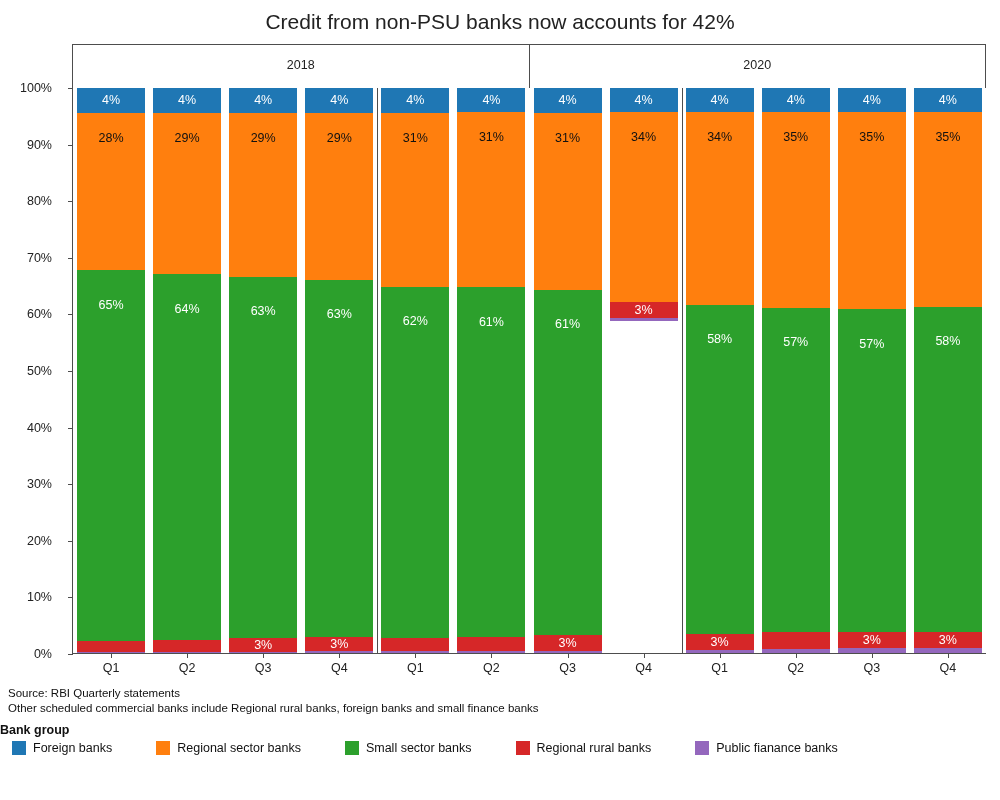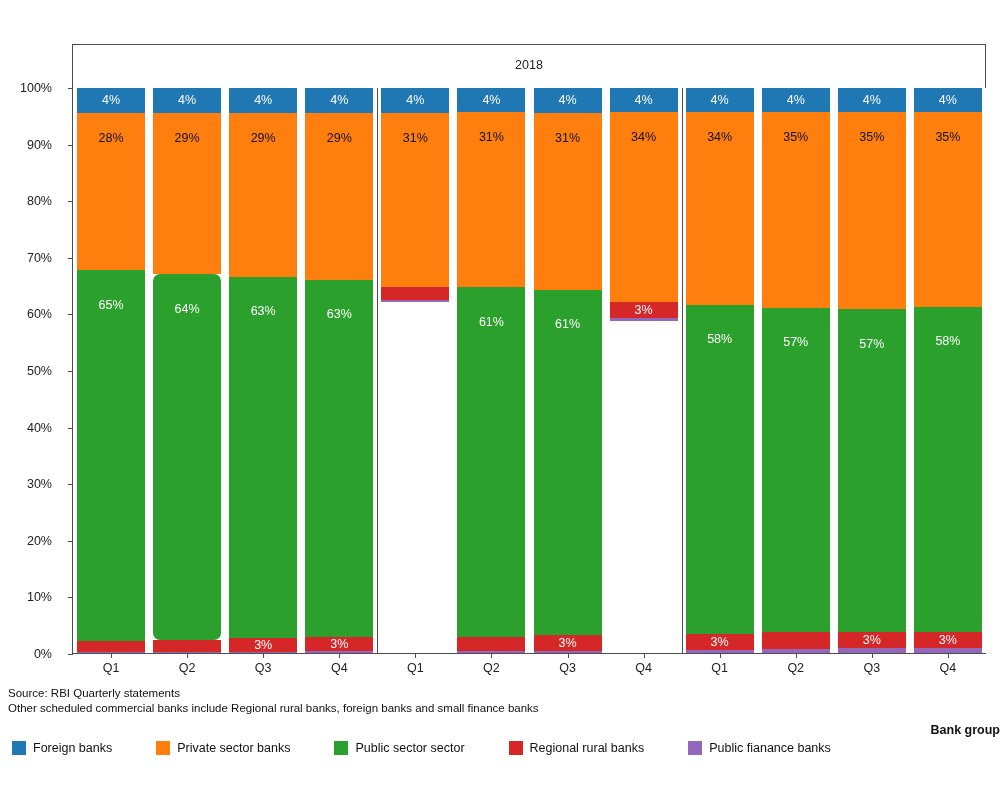--- a/index.html
+++ b/index.html
@@ -154,21 +154,21 @@
     color: #111;
     line-height: 15px;
   }
 
   
   #legend-title {
     position: absolute;
     top: 723px;
     left: 0;
     width: 1000px;
-    text-align: right;
+    text-align: left;
     font-size: 12.5px;
     font-weight: bold;
     color: #111;
   }
   #legend {
     position: absolute;
     top: 741px;
     left: 12px;
     width: 976px;
     display: flex;
@@ -190,23 +190,25 @@
     font-size: 12.5px;
     color: #111;
     white-space: nowrap;
   }
 </style>
 </head>
 <body>
 
 <div id="chart-root">
 
+  <div id="chart-title">Credit from non-PSU banks now accounts for 42%</div>
 
   <div id="group-band">
     <div class="group-cell">2018</div>
+    <div class="group-cell">2020</div>
   </div>
 
   <div id="plot-area">
     <div id="yaxis">
         <div class="ytick-label" style="top: 566px;">0%</div>
         <div class="ytick-mark" style="top: 566px;"></div>
         <div class="ytick-label" style="top: 509.4px;">10%</div>
         <div class="ytick-mark" style="top: 509.4px;"></div>
         <div class="ytick-label" style="top: 452.8px;">20%</div>
         <div class="ytick-mark" style="top: 452.8px;"></div>
@@ -250,21 +252,21 @@
           <div class="xtick-label">Q1</div>
         </div>
         <div class="bar-slot">
           <div class="bar">
             <div class="seg" style="background: rgb(31, 119, 180); height: 4.4%;">
               <span class="seg-label" style="color: rgb(255, 255, 255);">4%</span>
             </div>
             <div class="seg" style="background: rgb(255, 127, 14); height: 28.6%; align-items: flex-start;">
               <span class="seg-label" style="color: rgb(17, 17, 17); margin-top: 18px;">29%</span>
             </div>
-            <div class="seg" style="background: rgb(44, 160, 44); height: 64.7%; align-items: flex-start; border-radius: 7px;">
+            <div class="seg" style="background: rgb(44, 160, 44); height: 64.7%; align-items: flex-start;">
               <span class="seg-label" style="color: rgb(255, 255, 255); margin-top: 40%;">64%</span>
             </div>
             <div class="seg" style="background: rgb(214, 39, 40); height: 2.1%;">
               <span class="seg-label" style="color: rgb(255, 255, 255);"></span>
             </div>
             <div class="seg" style="background: rgb(148, 103, 189); height: 0.2%;">
               <span class="seg-label" style="color: rgb(17, 17, 17);"></span>
             </div>
           </div>
           <div class="xtick-mark"></div>
@@ -312,20 +314,23 @@
           <div class="xtick-mark"></div>
           <div class="xtick-label">Q4</div>
         </div>
         <div class="bar-slot">
           <div class="bar">
             <div class="seg" style="background: rgb(31, 119, 180); height: 4.4%;">
               <span class="seg-label" style="color: rgb(255, 255, 255);">4%</span>
             </div>
             <div class="seg" style="background: rgb(255, 127, 14); height: 30.8%; align-items: flex-start;">
               <span class="seg-label" style="color: rgb(17, 17, 17); margin-top: 18px;">31%</span>
+            </div>
+            <div class="seg" style="background: rgb(44, 160, 44); height: 62.2%; align-items: flex-start;">
+              <span class="seg-label" style="color: rgb(255, 255, 255); margin-top: 40%;">62%</span>
             </div>
             <div class="seg" style="background: rgb(214, 39, 40); height: 2.3%;">
               <span class="seg-label" style="color: rgb(255, 255, 255);"></span>
             </div>
             <div class="seg" style="background: rgb(148, 103, 189); height: 0.3%;">
               <span class="seg-label" style="color: rgb(17, 17, 17);"></span>
             </div>
           </div>
           <div class="xtick-mark"></div>
           <div class="xtick-label">Q1</div>
@@ -485,25 +490,25 @@
   </div>
 
   <div id="legend-title">Bank group</div>
   <div id="legend">
       <div class="legend-item">
         <span class="legend-swatch" style="background: rgb(31, 119, 180);"></span>
         <span class="legend-label">Foreign banks</span>
       </div>
       <div class="legend-item">
         <span class="legend-swatch" style="background: rgb(255, 127, 14);"></span>
-        <span class="legend-label">Private sector banks</span>
+        <span class="legend-label">Regional sector banks</span>
       </div>
       <div class="legend-item">
         <span class="legend-swatch" style="background: rgb(44, 160, 44);"></span>
-        <span class="legend-label">Public sector sector</span>
+        <span class="legend-label">Small sector banks</span>
       </div>
       <div class="legend-item">
         <span class="legend-swatch" style="background: rgb(214, 39, 40);"></span>
         <span class="legend-label">Regional rural banks</span>
       </div>
       <div class="legend-item">
         <span class="legend-swatch" style="background: rgb(148, 103, 189);"></span>
         <span class="legend-label">Public fianance banks</span>
       </div>
     </div>

